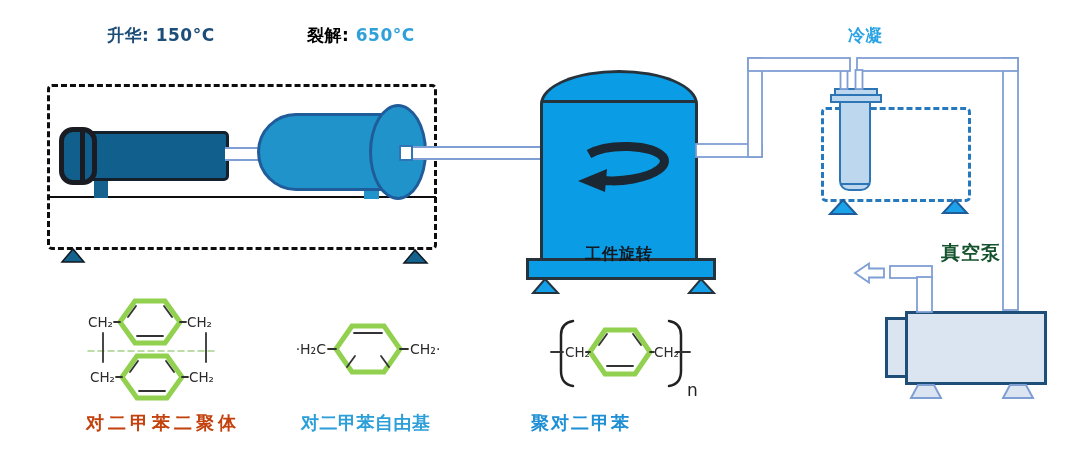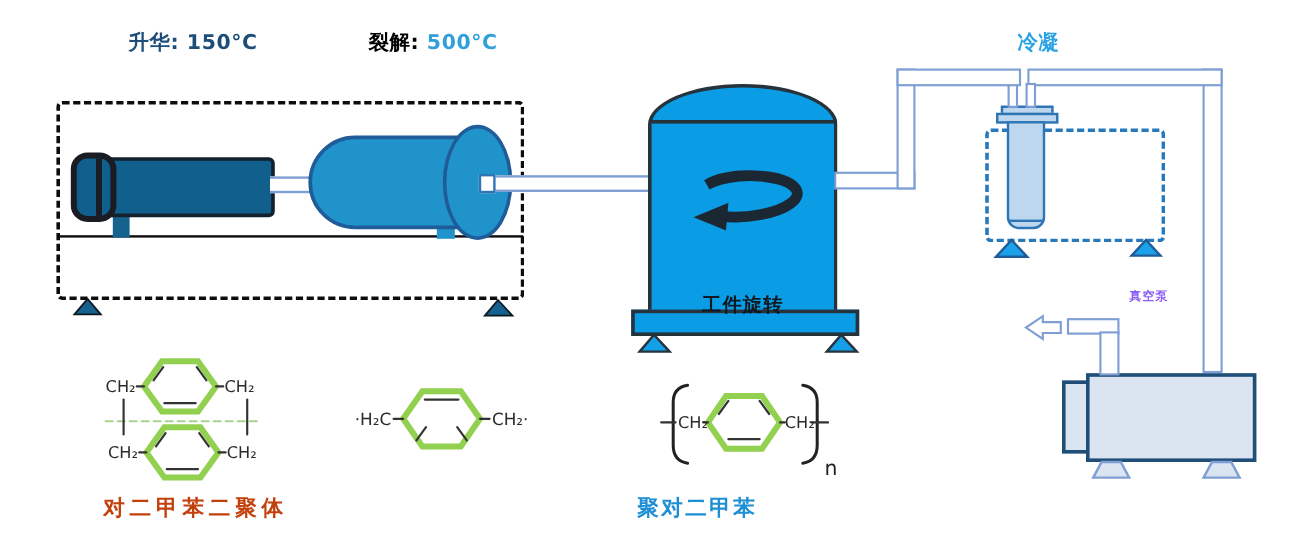--- a/index.html
+++ b/index.html
@@ -34,37 +34,37 @@
   .chamber-seam{border-top:3px solid #26323c;}
   .chamber-base{background:#0a9de6;border:3px solid #26323c;}
   .chamber-label{font-size:16px;font-weight:700;color:#101820;text-align:center;letter-spacing:1px;}
   
   .trap-dashed{border:3.5px dashed #2779bd;border-radius:5px;}
   .trap-cap{background:#bdd7ee;border:2px solid #2e75b6;}
   .trap-body{background:#bdd7ee;border:2px solid #2e75b6;border-radius:0 0 10px 10px;}
   .trap-bodyline{border-top:2px solid #2e75b6;}
   
   .pump-box{background:#dbe5f1;border:3px solid #1f4e79;}
-  .pump-label{font-size:10px;font-weight:600;color:#8b5cf6;letter-spacing:1px;}
+  .pump-label{font-size:19px;font-weight:600;color:#14532d;letter-spacing:1px;}
   
   .mol-name{font-size:18px;font-weight:700;white-space:nowrap;}
   .mol-dimer{color:#c2410c;letter-spacing:4px;}
   .mol-radical{color:#2d9fd8;letter-spacing:0.5px;}
   .mol-polymer{color:#1e8fd5;letter-spacing:2px;}
   svg text{font-family:"DejaVu Sans","Liberation Sans",sans-serif;}
   #overlay{pointer-events:none;}
 </style>
 </head>
 <body>
 
 <div id="canvas">
 
   <div class="abs stage-label c-navy" style="left:107px;top:24px;">升华: 150°C</div>
   <div class="abs stage-label" style="left:307px;top:24px;">
-    <span class="c-med">裂解: </span><span class="c-bright">500°C</span>
+    <span class="c-med">裂解: </span><span class="c-bright">650°C</span>
   </div>
   <div class="abs stage-label c-cond" style="left:848px;top:24px;">冷凝</div>
 
   <div class="abs enclosure" style="left:47px;top:84px;width:390px;height:166px;"></div>
   <div class="abs groundline" style="left:48px;top:196px;width:388px;height:0;"></div>
 
   <div class="abs leg-dark" style="left:94px;top:179px;width:14px;height:19px;"></div>
   <div class="abs leg-bright" style="left:364px;top:188px;width:15px;height:11px;"></div>
 
   <div class="abs subl-tube" style="left:66px;top:131px;width:163px;height:50px;"></div>
@@ -89,20 +89,21 @@
   <div class="abs trap-cap" style="left:834px;top:88px;width:44px;height:8px;"></div>
   <div class="abs trap-cap" style="left:830px;top:94px;width:52px;height:9px;"></div>
   <div class="abs trap-body" style="left:839px;top:101px;width:32px;height:90px;"></div>
   <div class="abs trap-bodyline" style="left:841px;top:183px;width:28px;height:0;"></div>
 
   <div class="abs pump-label" style="left:941px;top:240px;">真空泵</div>
   <div class="abs pump-box" style="left:885px;top:317px;width:24px;height:61px;"></div>
   <div class="abs pump-box" style="left:905px;top:311px;width:142px;height:74px;"></div>
 
   <div class="abs mol-name mol-dimer" style="left:86px;top:411px;">对二甲苯二聚体</div>
+  <div class="abs mol-name mol-radical" style="left:301px;top:411px;">对二甲苯自由基</div>
   <div class="abs mol-name mol-polymer" style="left:531px;top:411px;font-family:Liberation Serif, serif;">聚对二甲苯</div>
 
   <svg id="overlay" class="abs" style="left:0;top:0;" width="1080" height="466" viewBox="0 0 1080 466">
 
     <g fill="#ffffff" stroke="#7f9fd4" stroke-width="1.8">
       <rect x="1003" y="58" width="15" height="252"></rect>
       <rect x="857" y="58" width="161" height="13"></rect>
       <rect x="840.5" y="70" width="7" height="19"></rect>
       <rect x="855.5" y="70" width="7" height="19"></rect>
       <rect x="696" y="144" width="66" height="13"></rect>

